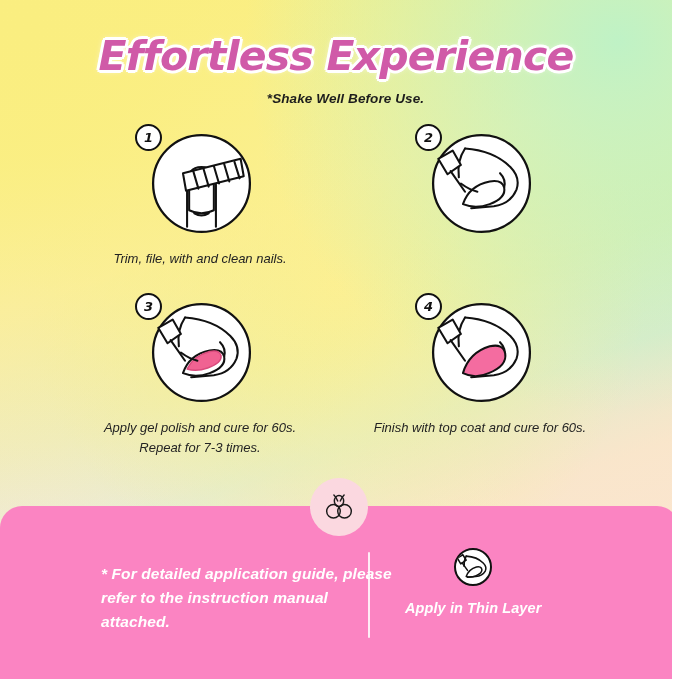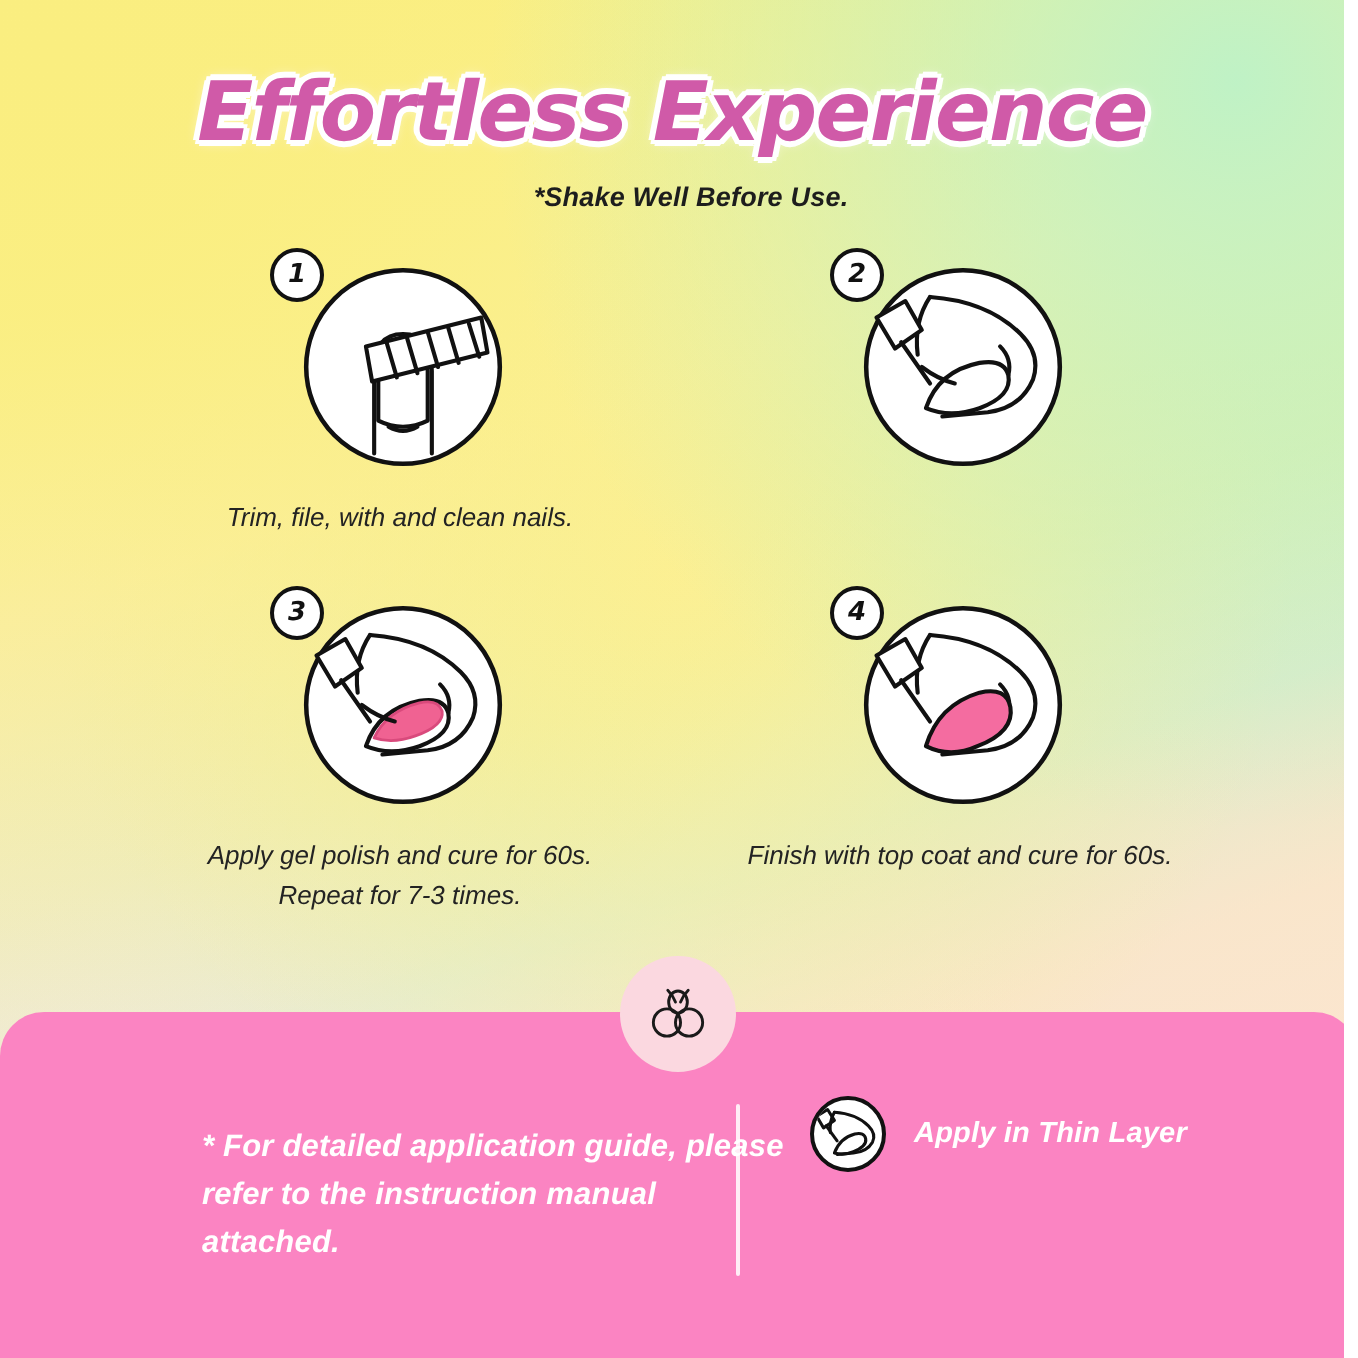--- a/index.html
+++ b/index.html
@@ -170,21 +170,21 @@
     border-radius: 2px;
   }
   .tips {
     position: absolute;
     left: 405px;
     top: 42px;
     display: flex;
     flex-direction: column;
     gap: 10px;
   }
-  .tip { display: flex; align-items: center; gap: 14px; }
+  .tip { display: flex; align-items: center; gap: 14px; flex-direction: column; }
   .tip-icon {
     width: 38px;
     height: 38px;
     border-radius: 50%;
     background: #fff;
     border: 2px solid #111;
     flex: 0 0 auto;
     overflow: hidden;
   }
   .tip-label {

